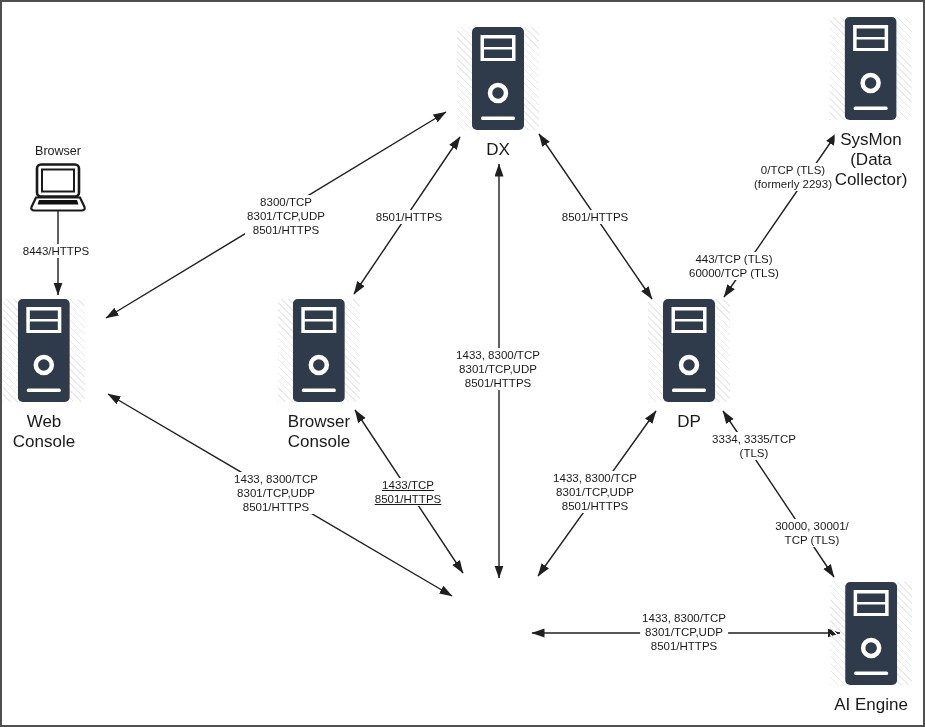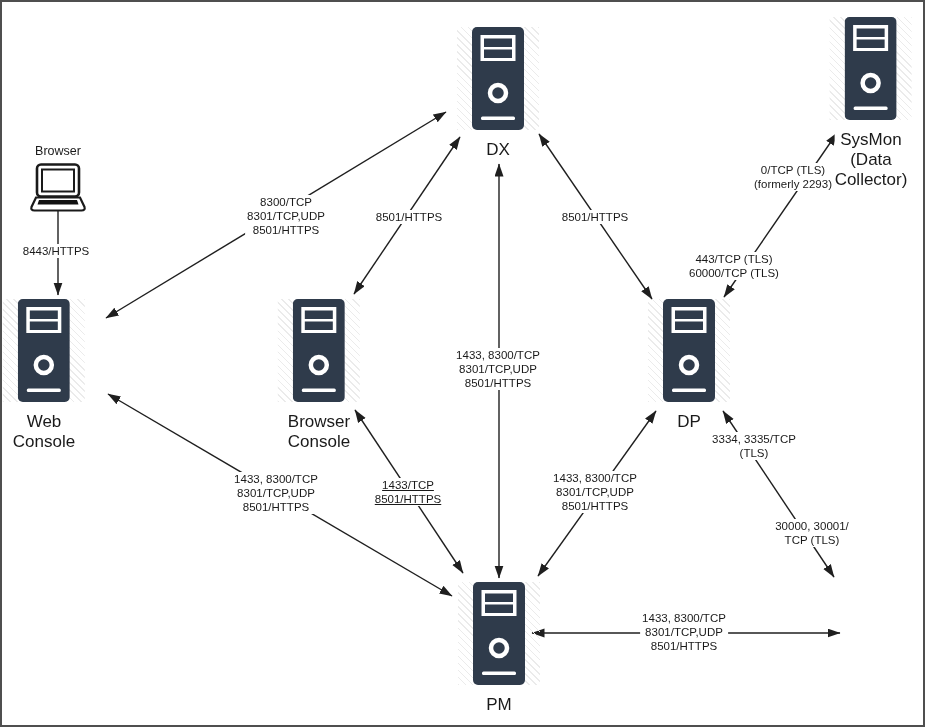--- a/index.html
+++ b/index.html
@@ -105,29 +105,29 @@
     <div class="node" style="left: 687px; top: 297px;"><div class="hatch"></div><div class="icon-wrap"><svg width="52" height="103" viewBox="0 0 52 103">
           <rect x="0" y="0" width="52" height="103" rx="5" fill="#2f3b4b"></rect>
           <rect x="8.5" y="8" width="35" height="26" fill="#ffffff"></rect>
           <rect x="12" y="11.5" width="28" height="8.5" fill="#2f3b4b"></rect>
           <rect x="12" y="22.5" width="28" height="8.5" fill="#2f3b4b"></rect>
           <circle cx="26" cy="66" r="8" fill="none" stroke="#ffffff" stroke-width="4.5"></circle>
           <rect x="9" y="89.5" width="34" height="3.4" rx="1.5" fill="#ffffff"></rect>
         </svg></div><div class="nlabel">
         <div>DP</div>
       </div></div>
-    <div class="node" style="left: 497px; top: 580px;"><div class="hatch"></div><div class="icon-wrap"><svg width="52" height="103" viewBox="0 0 52 103">
+    <div class="node" style="left: 869px; top: 580px;"><div class="hatch"></div><div class="icon-wrap"><svg width="52" height="103" viewBox="0 0 52 103">
           <rect x="0" y="0" width="52" height="103" rx="5" fill="#2f3b4b"></rect>
           <rect x="8.5" y="8" width="35" height="26" fill="#ffffff"></rect>
           <rect x="12" y="11.5" width="28" height="8.5" fill="#2f3b4b"></rect>
           <rect x="12" y="22.5" width="28" height="8.5" fill="#2f3b4b"></rect>
           <circle cx="26" cy="66" r="8" fill="none" stroke="#ffffff" stroke-width="4.5"></circle>
           <rect x="9" y="89.5" width="34" height="3.4" rx="1.5" fill="#ffffff"></rect>
         </svg></div><div class="nlabel">
-        <div>PM</div>
+        <div>AI Engine</div>
       </div></div>
     <div class="elabel" style="left: 54px; top: 249px; text-align: right;">
       <div>8443/HTTPS</div>
     </div>
     <div class="elabel" style="left: 284px; top: 214px;">
       <div>8300/TCP</div>
       <div>8301/TCP,UDP</div>
       <div>8501/HTTPS</div>
     </div>
     <div class="elabel" style="left: 407px; top: 215px;">

